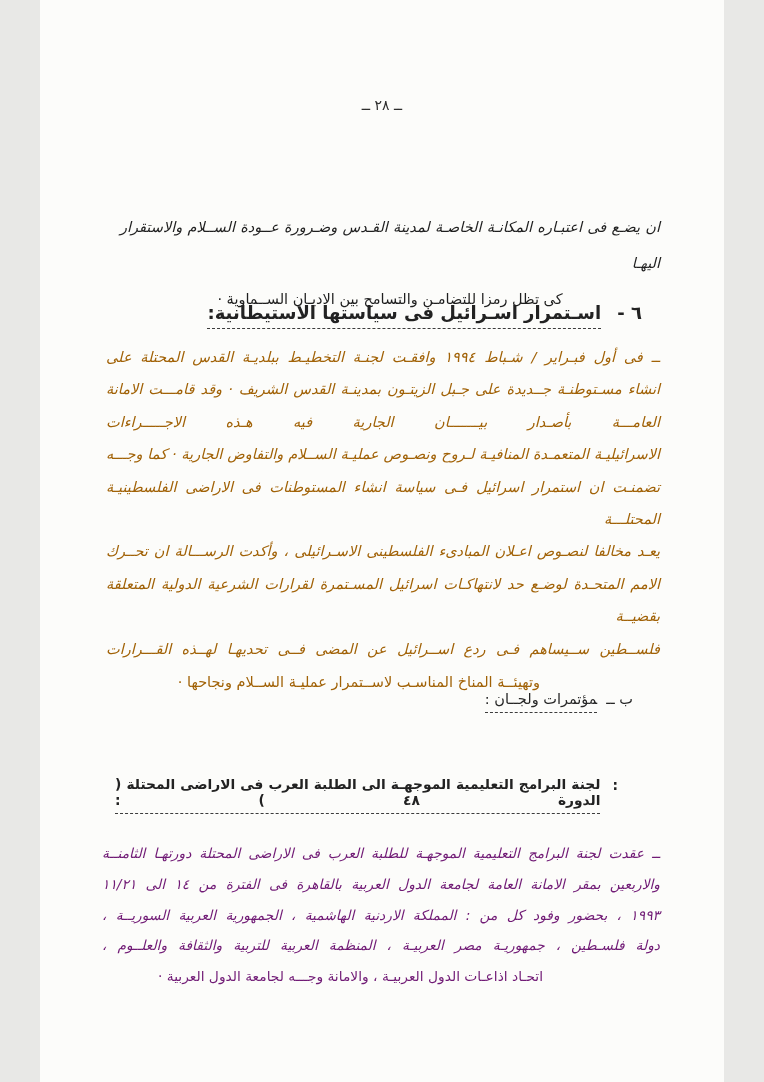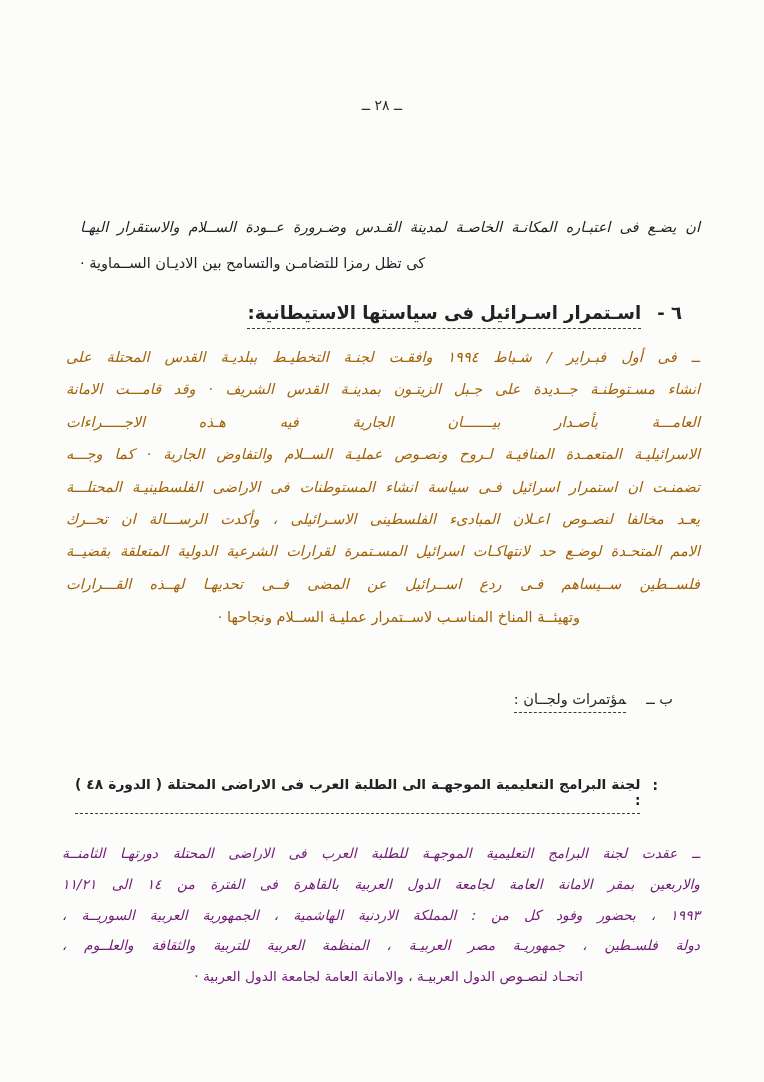--- a/index.html
+++ b/index.html
@@ -1,38 +1,38 @@
 <!DOCTYPE html>
 <html lang="ar"><head>
 <meta charset="utf-8">
 <style>
   html, body { margin:0; padding:0; background:#e8e8e6; }
   .page {
     position:relative;
-    width:764px; height:1082px;
+    width:684px; height:1082px;
     margin:0 auto;
     background:#fcfcfa;
     direction:rtl;
     color:#1f1f1f;
     font-family:"DejaVu Sans", sans-serif;
     overflow:hidden;
   }
   .pagenum {
     position:absolute; top:97px; left:0; right:0;
     text-align:center;
     font-size:14px;
     letter-spacing:3px;
     color:#2e2e2e;
   }
   .intro {
     position:absolute; top:209px; right:64px; left:80px;
     font-size:14.5px; line-height:36px;
   }
   .jline { text-align:justify; text-align-last:justify;font-style:italic; }
-  .rline { text-align:left; }
+  .rline { text-align:center; }
   .h6 {
     position:absolute; top:302px; right:82px;
     font-size:18px; font-weight:bold; color:#222;
   }
   .hnum { margin-left:16px; }
   .u {
     padding-bottom:5px;
     border-bottom:1.5px dashed #3c3c3c;
   }
   .body2 {
@@ -40,21 +40,21 @@
     font-size:14.5px; line-height:32.4px; color:#a16207;
   }
   .body2 .lastline {
     text-align:right; text-align-last:auto;
     margin-right:120px; margin-top:1px;
   }
   .hb {
     position:absolute; top:691px; right:91px;
     font-size:14.5px; color:#262626;
   }
-  .hb .hnum { margin-left:20px; }
+  .hb .hnum { margin-left:9px; }
   .hc {
     position:absolute; top:776px; right:106px; left:75px;
     font-size:13.8px; font-weight:bold; color:#222;
     display:flex; direction:rtl; gap:12px; align-items:flex-start;
   }
   .hc .cmark { flex:0 0 auto; padding-top:1px; }
   .hc .ctitle {
     flex:1 1 auto;
     text-align:justify; text-align-last:justify;
     padding-bottom:5px;
@@ -104,16 +104,16 @@
   <div class="hc">
     <span class="cmark">:</span>
     <div class="ctitle">لجنة البرامج التعليمية الموجهـة الى الطلبة العرب فى الاراضى المحتلة ( الدورة ٤٨ ) :</div>
   </div>
 
   <div class="body3">
     <div class="jline">ــ عقدت لجنة البرامج التعليمية الموجهـة للطلبة العرب فى الاراضى المحتلة دورتهـا الثامنــة</div>
     <div class="jline">والاربعين بمقر الامانة العامة لجامعة الدول العربية بالقاهرة فى الفترة من ١٤ الى ١١/٢١</div>
     <div class="jline">١٩٩٣ ، بحضور وفود كل من : المملكة الاردنية الهاشمية ، الجمهورية العربية السوريــة ،</div>
     <div class="jline">دولة فلسـطين ، جمهوريـة مصر العربيـة ، المنظمة العربية للتربية والثقافة والعلــوم ،</div>
-    <div class="lastline3">اتحـاد لنصـوص الدول العربيـة ، والامانة العامة لجامعة الدول العربية ·</div>
+    <div class="lastline3">اتحـاد اذاعـات الدول العربيـة ، والامانة وجـــه لجامعة الدول العربية ·</div>
   </div>
 
 </div>
 
 </body></html>

